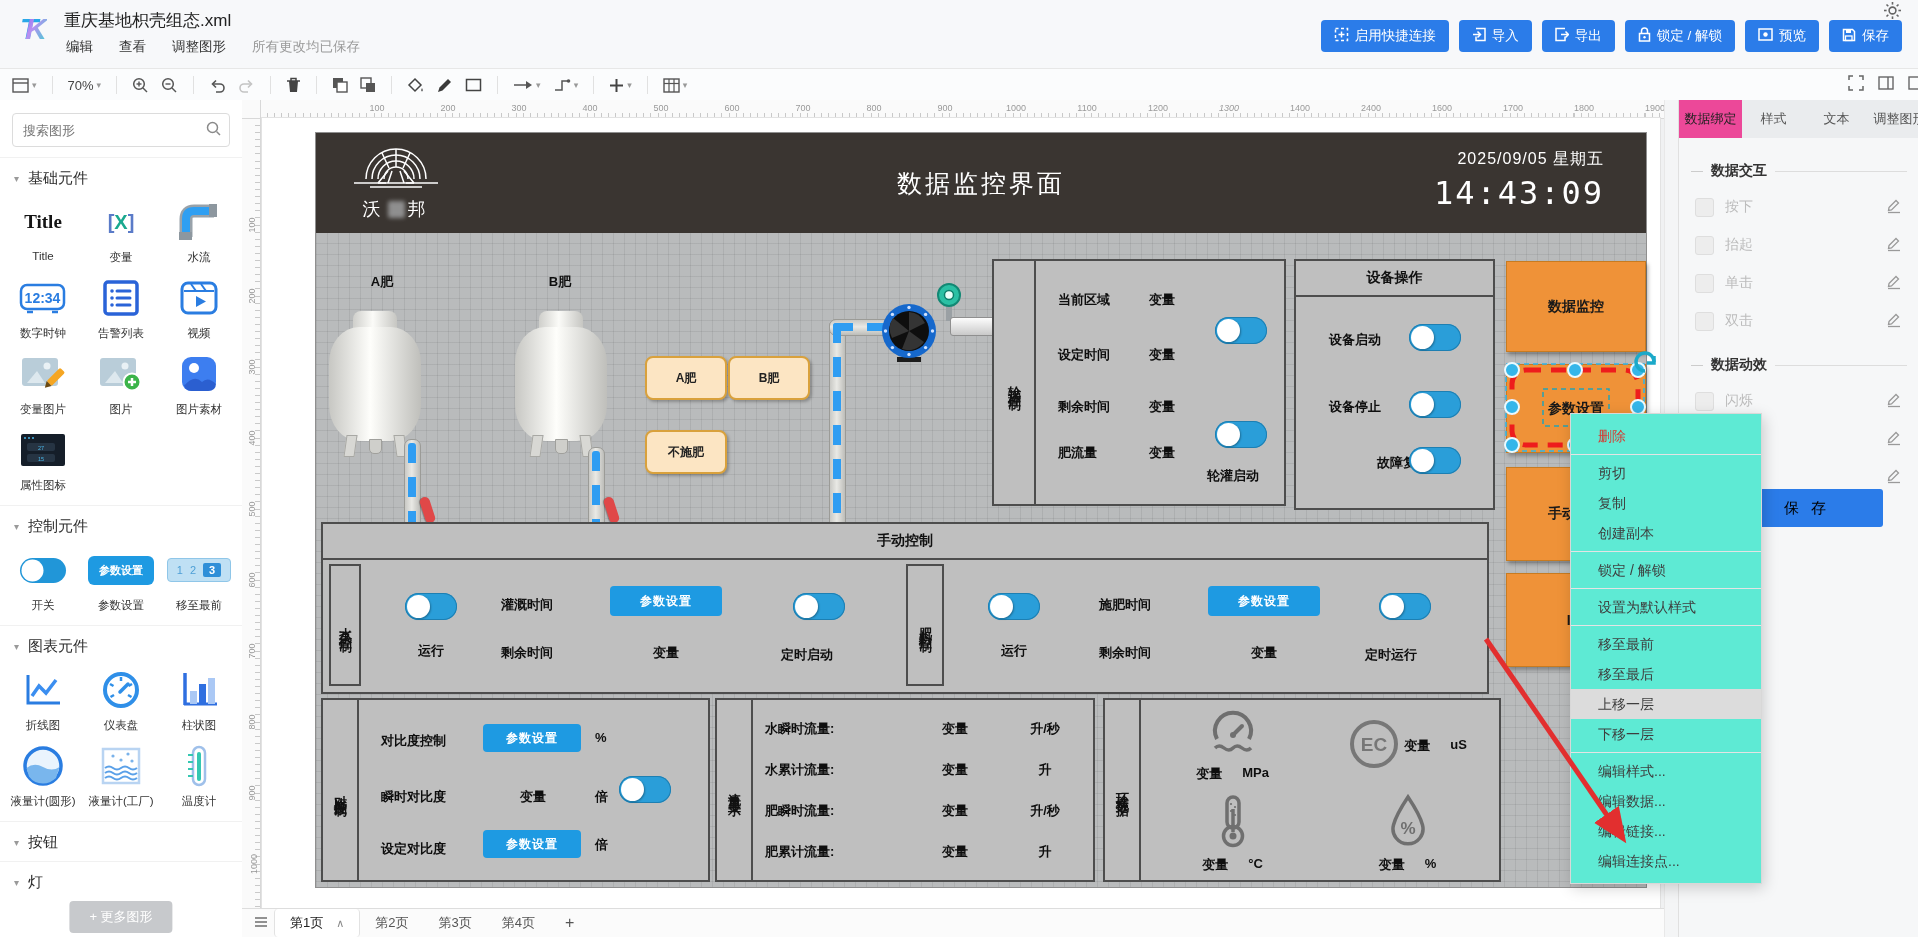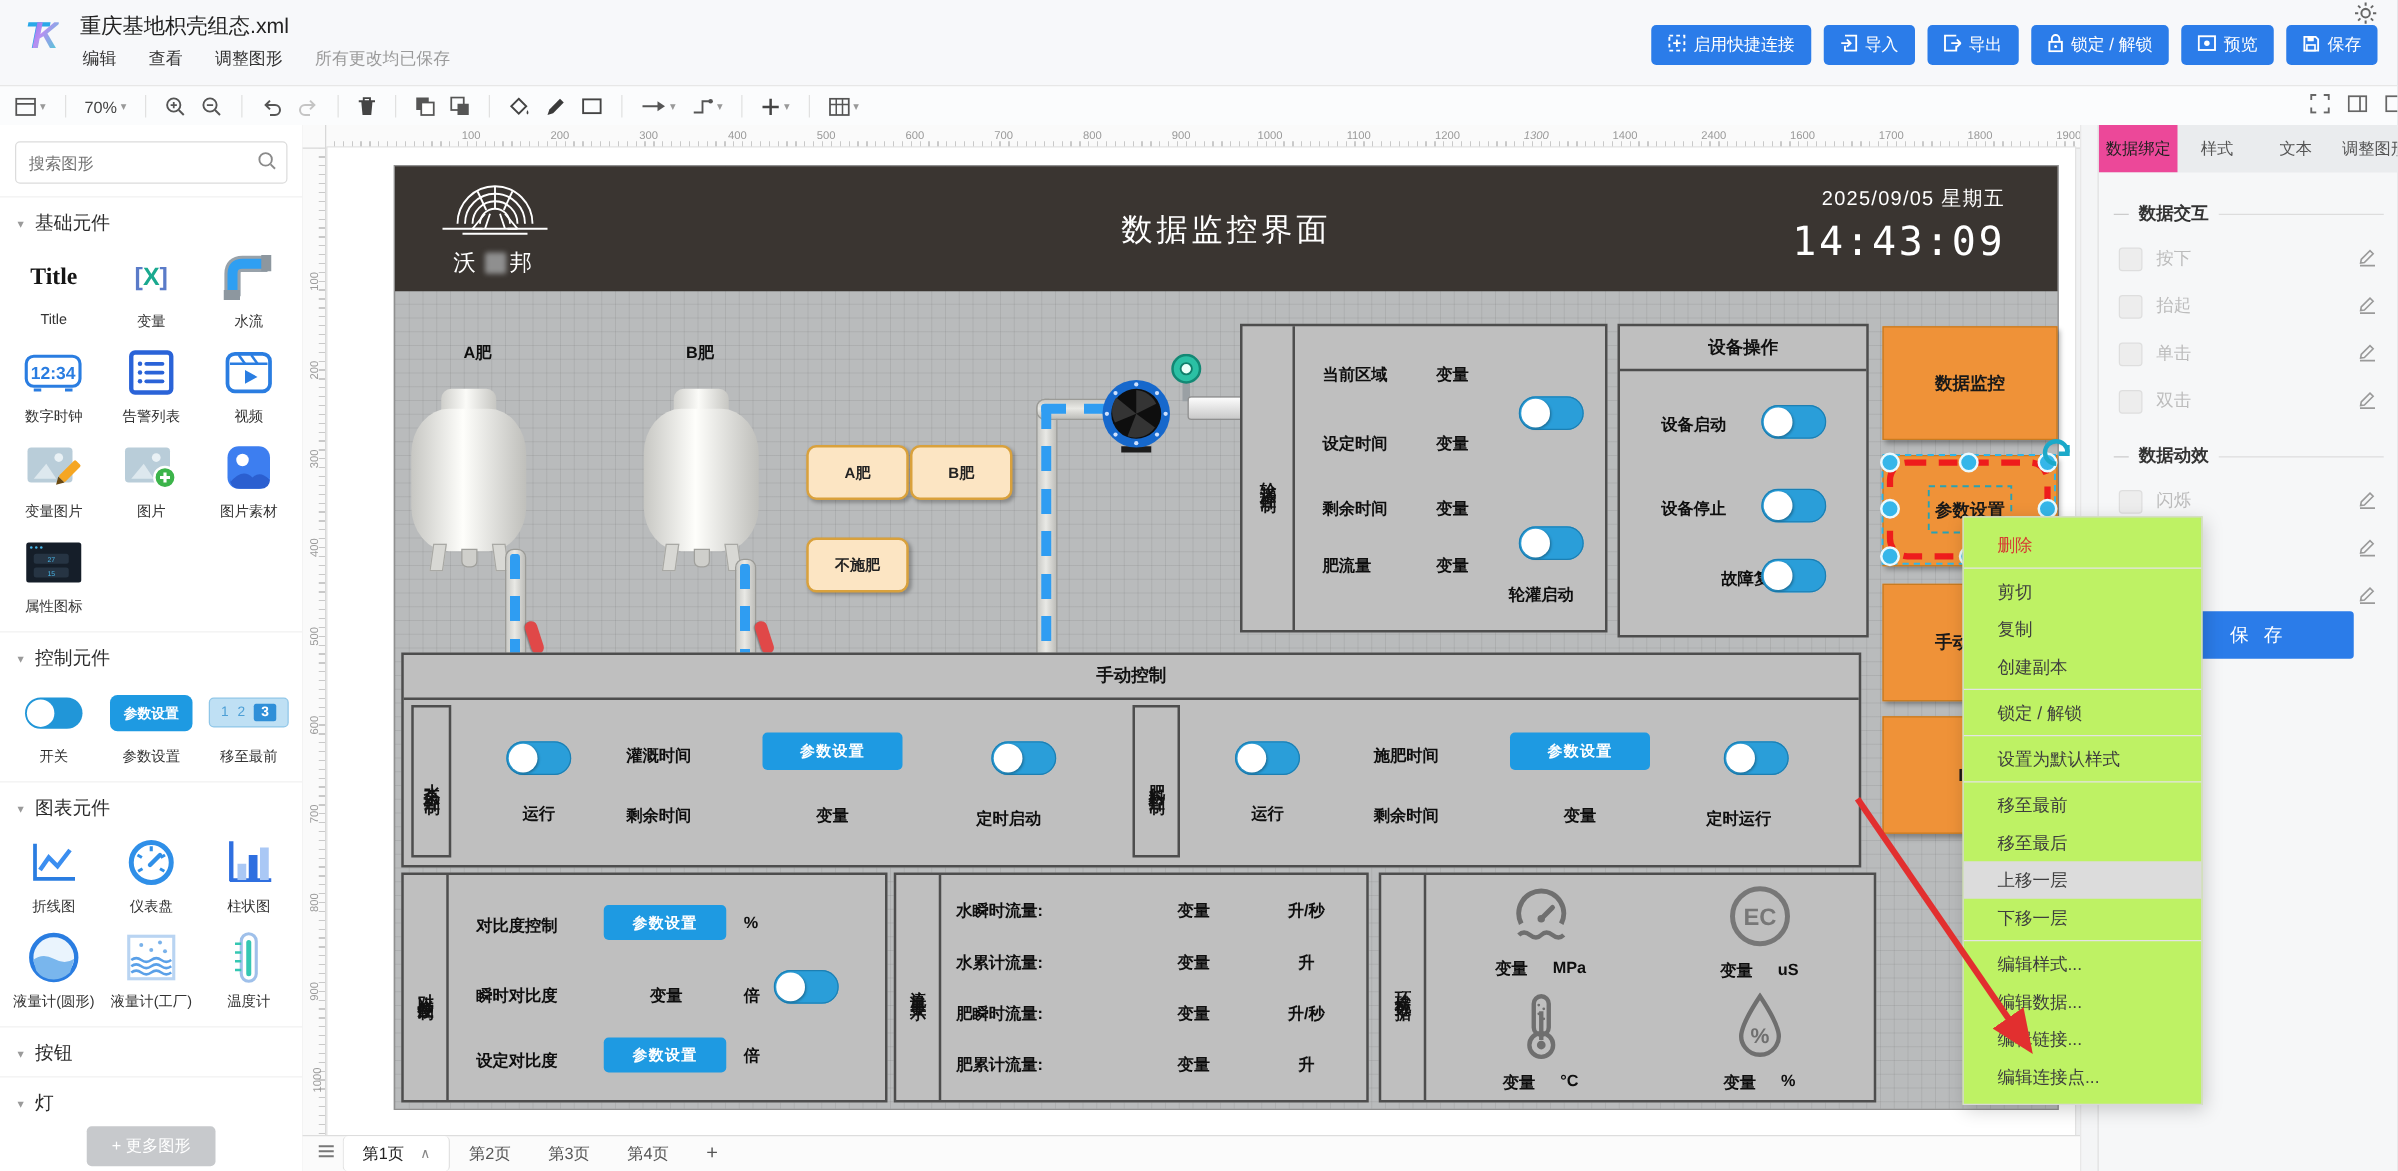--- a/index.html
+++ b/index.html
@@ -72,38 +72,38 @@
   .dash-v{position:absolute;width:8px;border-radius:3px;background:repeating-linear-gradient(180deg,#2f9df2 0 20px,transparent 20px 34px)}
   .valve{position:absolute;width:27px;height:10px;background:#e04848;border-radius:5px;box-shadow:0 1px 1px rgba(0,0,0,.3)}
   
   .tank{position:absolute;width:92px;height:150px}
   .tank .lid{position:absolute;left:24px;top:0;width:44px;height:22px;border-radius:8px 8px 0 0;background:linear-gradient(90deg,#cfcfcb,#fbfbf8 45%,#c6c6c2)}
   .tank .bod{position:absolute;left:0;top:16px;width:92px;height:114px;border-radius:30px/36px;background:linear-gradient(90deg,#c7c7c3,#fefefb 45%,#bfbfbb)}
   .tank .lg1,.tank .lg2{position:absolute;top:124px;width:9px;height:20px;background:#d8d8d4;border:1px solid #a8a8a4}
   .tank .lg1{left:16px;transform:skewX(-8deg)}.tank .lg2{left:66px;transform:skewX(8deg)}
   .tank .noz{position:absolute;left:40px;top:128px;width:11px;height:13px;background:#cfcfcb;border:1px solid #a0a09c;border-radius:0 0 5px 5px}
   
-  .menu{position:absolute;left:1570px;top:413px;width:190px;background:#bef264;border:1px solid #d8d8d8;box-shadow:2px 4px 14px rgba(0,0,0,.18);padding:7px 0;z-index:50}
+  .menu{position:absolute;left:1570px;top:413px;width:190px;background:#5eead4;border:1px solid #d8d8d8;box-shadow:2px 4px 14px rgba(0,0,0,.18);padding:7px 0;z-index:50}
   .mi{height:30px;line-height:30px;padding-left:27px;font-size:14px;color:#3e3e3e}
   .mi.danger{color:#d63a31}
   .mi.hl{background:#dcdcdc}
   .msep{height:1px;background:#e4e4e4;margin:3px 0}
   
   .vscroll{position:absolute;left:1664px;top:100px;width:14px;bottom:0;background:#f4f5f6;border-left:1px solid #e8e8e8}
   .rpanel{position:absolute;left:1678px;top:100px;width:240px;bottom:0;background:#f6f7f8;border-left:1px solid #e0e0e0}
   .rtabs{display:flex;background:#eaecee;height:38px;overflow:hidden}
   .rtab{flex:0 0 63px;display:flex;align-items:center;justify-content:center;font-size:13px;color:#555;white-space:nowrap}
   .rtab.ract{background:#ec4899;color:#222}
   .rsec{display:flex;align-items:center;gap:8px;margin:24px 12px 4px;font-size:14px;font-weight:700;color:#333}
   .rsec::before{content:"";width:12px;height:1px;background:#ccc}
   .rsec::after{content:"";flex:1;height:1px;background:#ddd}
   .rrow{display:flex;align-items:center;margin:16px 16px;gap:11px;height:22px}
   .cb{width:17px;height:17px;border-radius:3px;background:#ededed;border:1px solid #dedede}
   .rlb{flex:1;font-size:14px;color:#bcbcbc}
-  .savebtn{position:absolute;left:52px;top:389px;width:152px;height:38px;background:#2b7ce9;color:#ffffff;border-radius:3px;display:flex;align-items:center;justify-content:center;font-size:15px;letter-spacing:4px}
+  .savebtn{position:absolute;left:52px;top:389px;width:152px;height:38px;background:#2b7ce9;color:#000000;border-radius:3px;display:flex;align-items:center;justify-content:center;font-size:15px;letter-spacing:4px}
   
   .pagebar{position:absolute;left:242px;bottom:0;width:1422px;height:29px;background:#fbfbfb;border-top:1px solid #ddd;display:flex;align-items:center;padding-left:6px;box-sizing:border-box;z-index:6}
   .pgicon{margin:0 6px;color:#777}
   .ptab{padding:0 15px;height:28px;line-height:28px;font-size:13px;color:#555}
   .ptab.act{background:#fff;border-left:1px solid #e2e2e2;border-right:1px solid #e2e2e2;color:#222}
   .pcaret{margin-left:7px;color:#888;font-size:11px}
   .ptab.plus{font-size:16px;color:#555}
 </style>
 </head>
 <body>
@@ -844,21 +844,21 @@
                     <path d="M10 30 A18 18 0 1 1 42 30" fill="none" stroke="#6f6f6f" stroke-width="4"></path>
                     <line x1="26" y1="26" x2="35" y2="17" stroke="#6f6f6f" stroke-width="4" stroke-linecap="round"></line>
                     <circle cx="26" cy="26" r="3" fill="#6f6f6f"></circle>
                     <path d="M8 39 q4-4 9 0 t9 0 t9 0 t9 0" fill="none" stroke="#6f6f6f" stroke-width="3.5"></path>
                   </svg></div>
                 <div style="display: flex; gap: 20px;">
                   <span class="slabel" style="position: static;">变量</span>
                   <span class="slabel" style="position: static;">MPa</span>
                 </div>
               </div>
-              <div style="display: flex; flex-direction: column; align-items: center; justify-content: center; gap: 4px;">
+              <div style="display: flex; flex-direction: row; align-items: center; justify-content: center; gap: 4px;">
                 <div><svg width="52" height="52">
                     <circle cx="26" cy="26" r="22" fill="none" stroke="#777" stroke-width="4"></circle>
                     <text x="26" y="33" text-anchor="middle" font-size="19" font-weight="bold" fill="#777">EC</text>
                   </svg></div>
                 <div style="display: flex; gap: 20px;">
                   <span class="slabel" style="position: static;">变量</span>
                   <span class="slabel" style="position: static;">uS</span>
                 </div>
               </div>
               <div style="display: flex; flex-direction: column; align-items: center; justify-content: center; gap: 4px;">

